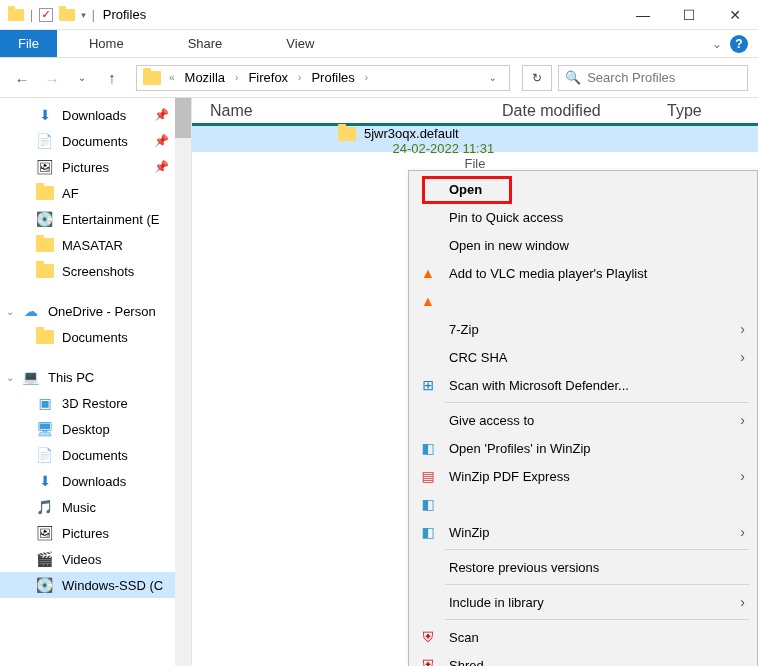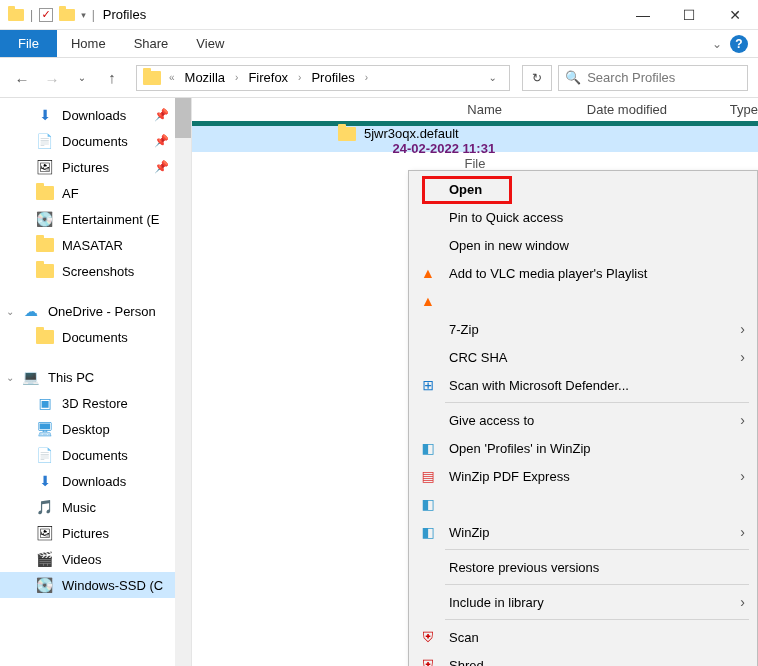--- a/index.html
+++ b/index.html
@@ -8,21 +8,21 @@
 .titlebar .icons { display: flex; align-items: center; gap: 6px; padding-left: 8px; }
 .titlebar .folder-mini { width: 16px; height: 12px; background: #ffd966; border-radius: 1px; position: relative; }
 .titlebar .folder-mini::before { content:""; position:absolute; top:-3px; left:0; width:7px; height:4px; background:#ffd966; border-radius:1px 1px 0 0;}
 .titlebar .check { width:14px; height:14px; border:1px solid #999; display:flex; align-items:center; justify-content:center; color:#c00; font-size:11px; }
 .titlebar .pipe { color:#888; }
 .titlebar .title { padding-left: 8px; font-size: 13px; }
 .win-controls { margin-left: auto; display: flex; }
 .win-controls div { width: 46px; height: 30px; display:flex; align-items:center; justify-content:center; font-size:14px; color:#333;}
 .ribbon { height: 28px; display: flex; align-items: stretch; background: #fff; border-bottom:1px solid #e0e0e0;}
 .file-tab { background:#1979ca; color:#fff; padding: 0 18px; display:flex; align-items:center; font-size:13px;}
-.ribbon-tab { padding: 0 14px; display:flex; align-items:center; font-size:13px; color:#333;}
+.ribbon-tab { padding: 0 32px; display:flex; align-items:center; font-size:13px; color:#333;}
 .ribbon-right { margin-left:auto; display:flex; align-items:center; padding-right:10px; gap:8px;}
 .help-icon { width:18px; height:18px; border-radius:50%; background:#1979ca; color:#fff; display:flex; align-items:center; justify-content:center; font-size:12px; font-weight:bold;}
 .navbar { height: 40px; display:flex; align-items:center; padding: 0 10px; gap:6px; border-bottom:1px solid #e0e0e0;}
 .nav-btn { width:24px; height:24px; display:flex; align-items:center; justify-content:center; color:#555; font-size:15px;}
 .nav-btn.disabled{color:#bbb;}
 .addr-bar { flex:1; height:26px; border:1px solid #ccc; display:flex; align-items:center; padding:0 4px; gap:4px; font-size:13px; margin:0 6px;}
 .addr-folder { width:18px; height:14px; background:#ffd966; border-radius:1px; position:relative; margin-left:2px;}
 .addr-folder::before{content:"";position:absolute;top:-3px;left:0;width:8px;height:4px;background:#ffd966;border-radius:1px 1px 0 0;}
 .crumb { padding:0 2px; }
 .crumb-sep { color:#888; font-size:10px; padding:0 4px;}
@@ -37,27 +37,27 @@
 .side-list {padding-top:4px;}
 .side-item { height:26px; display:flex; align-items:center; padding-left:36px; gap:8px; font-size:13px; position:relative;}
 .side-item.l1 { padding-left:22px; font-weight:400;}
 .side-item .pin { position:absolute; right:22px; color:#888; font-size:12px;}
 .side-item .chev { position:absolute; left:6px; color:#888; font-size:10px;}
 .side-gap { height:14px;}
 .ico-folder { width:18px; height:14px; background:#ffd966; border-radius:1px; position:relative;}
 .ico-folder::before{content:"";position:absolute;top:-3px;left:0;width:8px;height:4px;background:#ffd966;border-radius:1px 1px 0 0;}
 .ico-generic { width:18px; height:14px; display:flex; align-items:center; justify-content:center; font-size:14px;}
 .main { flex:1; position:relative;}
-.col-headers { height:28px; display:flex; align-items:center; border-bottom:5px solid #0f766e; color:#444; font-size:13px;text-align:right;}
+.col-headers { height:28px; display:flex; align-items:center; border-bottom:3px solid #0f766e; color:#444; font-size:16px;}
 .col-name { width:310px; padding-left:18px;}
 .col-date { width:165px;}
 .col-type { flex:1;}
 .file-row { height:26px; display:flex; align-items:center; background:#cce8ff; font-size:13px;flex-direction:column;}
 .file-row .fname { width:310px; padding-left:18px; display:flex; align-items:center; gap:8px;}
-.file-row .fdate { width:165px; color:#701a75;font-weight:bold;}
+.file-row .fdate { width:165px; color:#4d7c0f;}
 .file-row .ftype { flex:1; color:#555;}
 .context-menu { position:absolute; left:408px; top:170px; width:350px; background:#f2f2f2; border:1px solid #bdbdbd; box-shadow:3px 3px 6px rgba(0,0,0,0.25); padding:4px 0;}
 .cm-item { height:28px; display:flex; align-items:center; padding-left:40px; position:relative; font-size:13px;}
 .cm-item .cm-icon { position:absolute; left:10px; width:18px; height:18px; display:flex;align-items:center;justify-content:center; font-size:14px;}
 .cm-item .cm-arrow { position:absolute; right:12px; color:#555; font-size:14px;}
 .cm-sep { height:1px; background:#d4d4d4; margin:3px 8px 3px 36px;}
 .cm-highlight { position:absolute; left:422px; top:176px; width:90px; height:28px; border:3px solid #e11; pointer-events:none;}
 .cm-bold { font-weight:bold;}
 .vlc-icon{color:#f60;}
 .shield-icon{color:#1979ca;}

